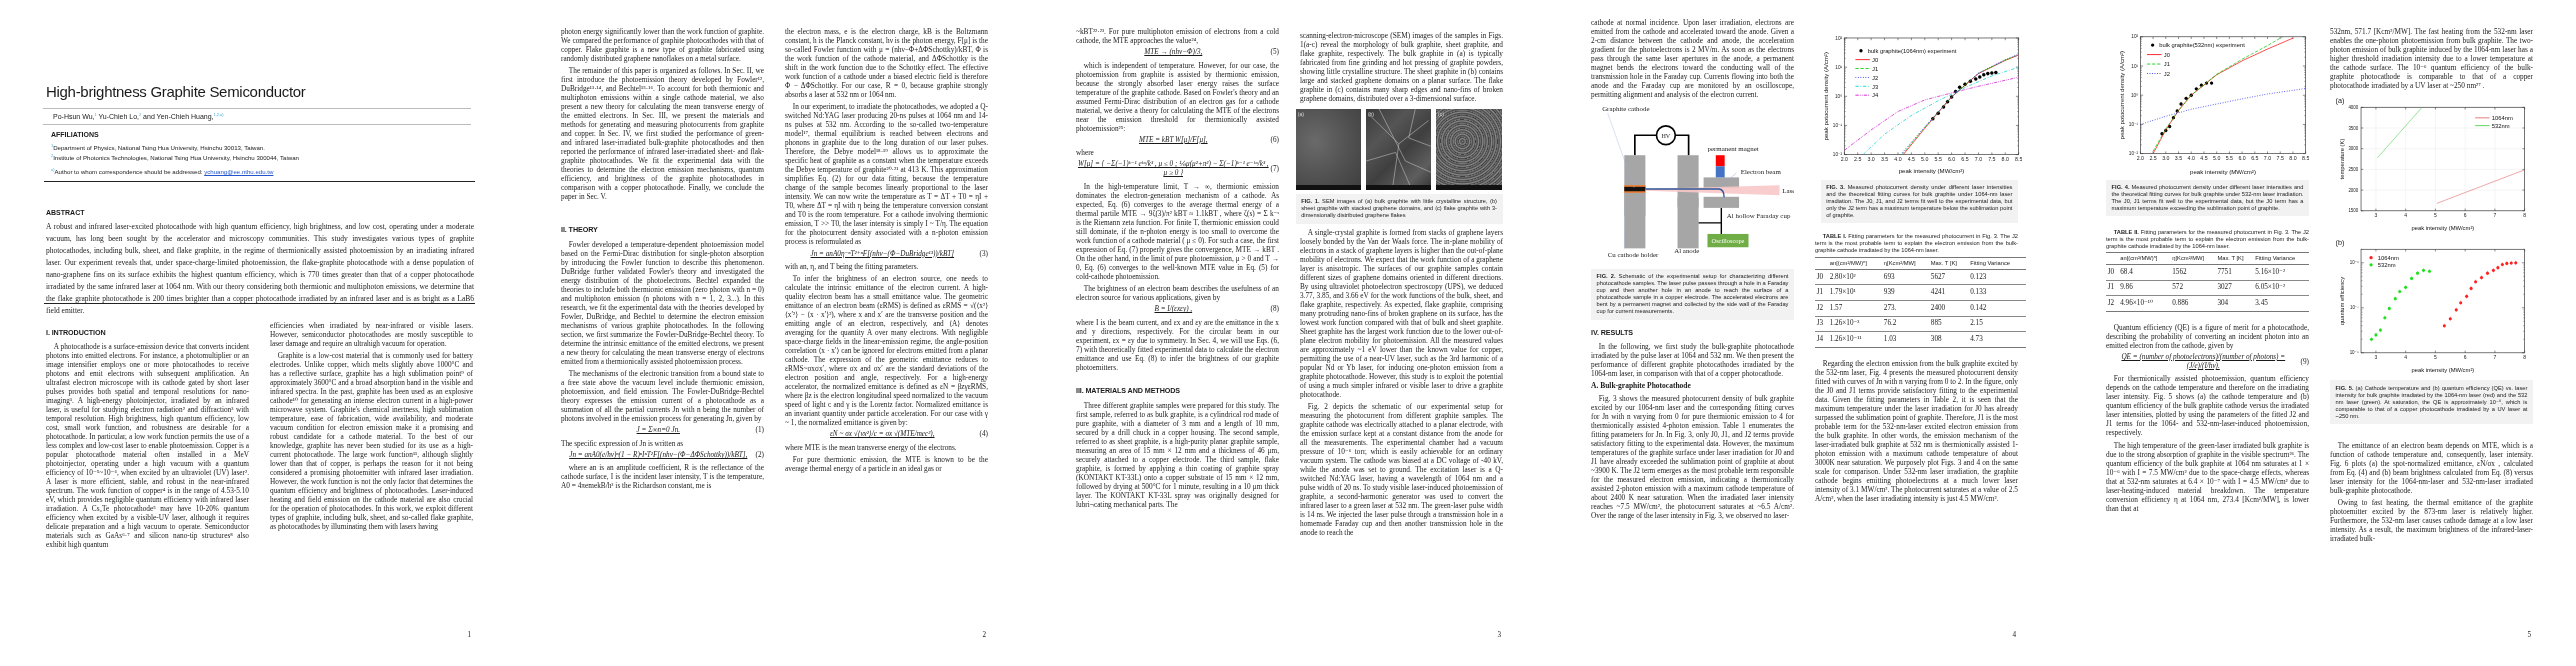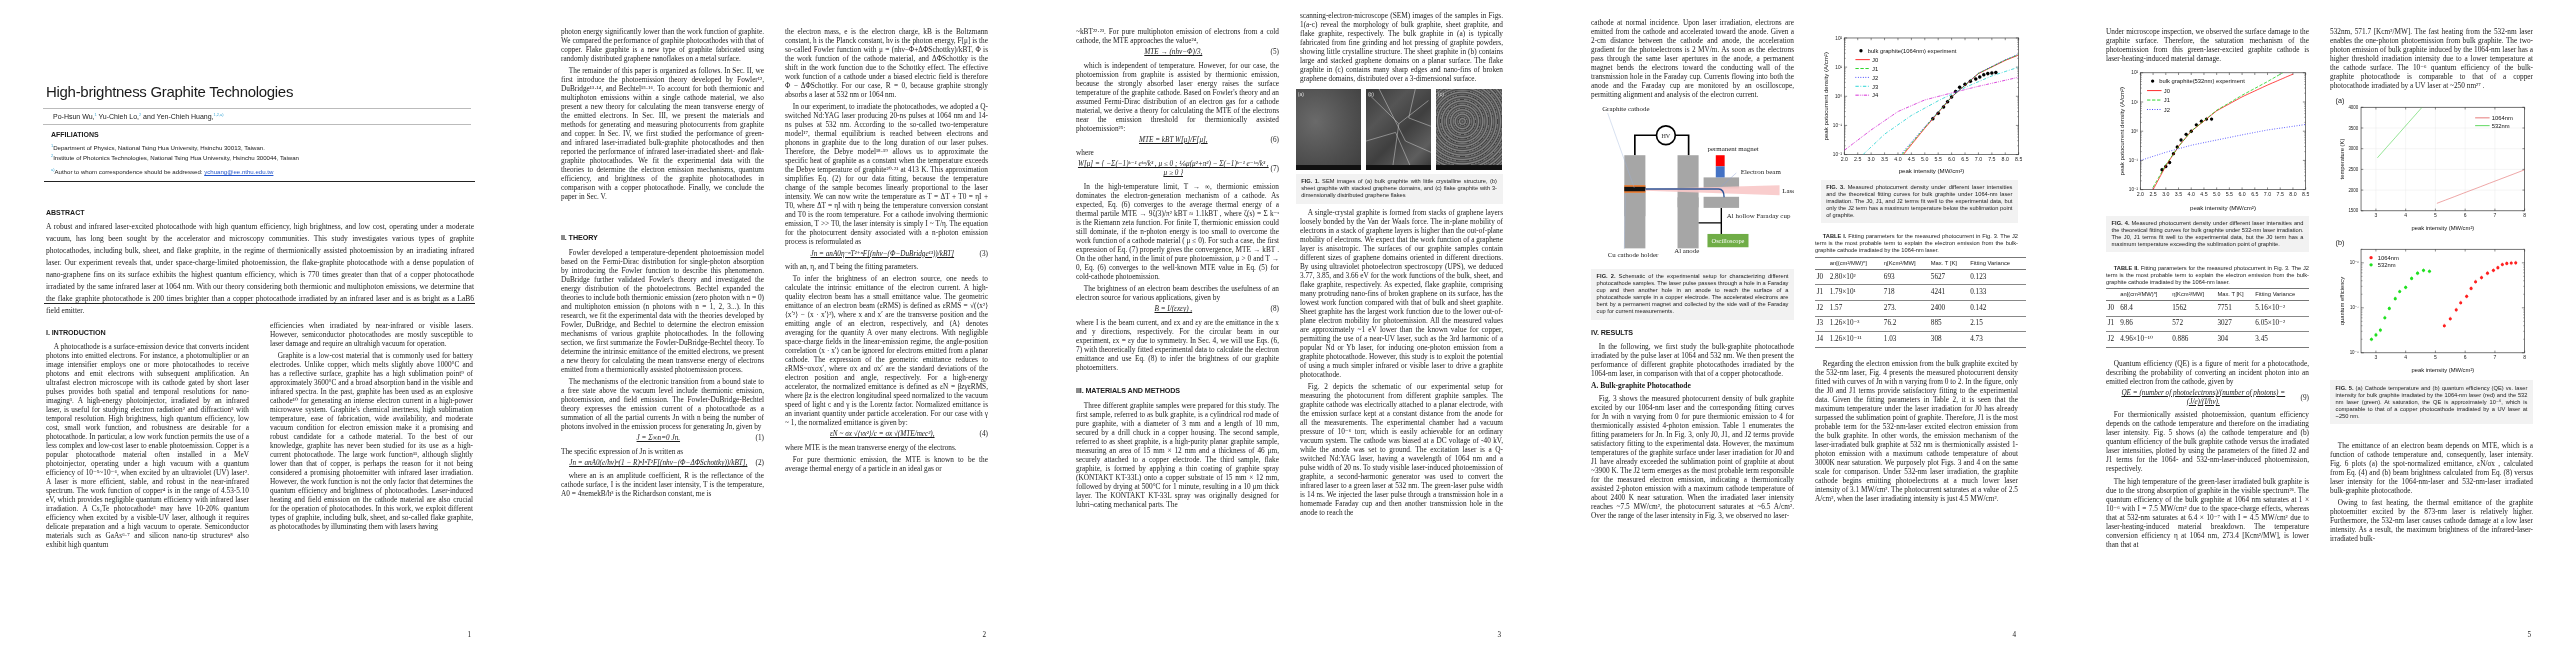--- a/index.html
+++ b/index.html
@@ -48,21 +48,21 @@
   .chart-box { position: relative; }
   .chart-box svg { display: block; }
   .axis-text { font-family: "Liberation Sans", "DejaVu Sans", sans-serif; }
 </style>
 </head>
 <body>
 
 <div class="strip" id="strip">
 
   <div class="page" id="page-1">
-    <div class="title">High-brightness Graphite Technologies</div>
+    <div class="title">High-brightness Graphite Semiconductor</div>
     <div class="authors-bar">
       <span><span>Po-Hsun Wu,</span><span class="sup">1</span></span>
       <span><span>Yu-Chieh Lo,</span><span class="sup">2</span></span>
       <span><span>and Yen-Chieh Huang,</span><span class="sup">1,2,a)</span></span>
     </div>
     <div class="affil-head">AFFILIATIONS</div>
     <div class="affil" style="top:143px"><span class="s">1</span><span>Department of Physics, National Tsing Hua University, Hsinchu 30013, Taiwan.</span></div>
     <div class="affil" style="top:153px"><span class="s">2</span><span>Institute of Photonics Technologies, National Tsing Hua University, Hsinchu 300044, Taiwan</span></div>
     <div class="affil" style="top:167px"><span class="s">a)</span><span>Author to whom correspondence should be addressed: </span><span class="email">ychuang@ee.nthu.edu.tw</span></div>
     <div class="rule-thick" style="top:181px"></div>
@@ -77,21 +77,21 @@
         <p class="noindent">efficiencies when irradiated by near-infrared or visible lasers. However, semiconductor photocathodes are mostly susceptible to laser damage and require an ultrahigh vacuum for operation.</p>
         <p>Graphite is a low-cost material that is commonly used for battery electrodes. Unlike copper, which melts slightly above 1000°C and has a reflective surface, graphite has a high sublimation point⁹ of approximately 3600°C and a broad absorption band in the visible and infrared spectra. In the past, graphite has been used as an explosive cathode¹⁰ for generating an intense electron current in a high-power microwave system. Graphite's chemical inertness, high sublimation temperature, ease of fabrication, wide availability, and moderate vacuum condition for electron emission make it a promising and robust candidate for a cathode material. To the best of our knowledge, graphite has never been studied for its use as a high-current photocathode. The large work function¹¹, although slightly lower than that of copper, is perhaps the reason for it not being considered a promising photoemitter with infrared laser irradiation. However, the work function is not the only factor that determines the quantum efficiency and brightness of photocathodes. Laser-induced heating and field emission on the cathode material are also crucial for the operation of photocathodes.  In this work, we exploit different types of graphite, including bulk, sheet, and so-called flake graphite, as photocathodes by illuminating them with lasers having</p>
       </div>
     <div class="page-num">1</div>
   </div>
 
   <div class="page" id="page-2">
     <div class="col left" style="top:27px">
         <p class="noindent">photon energy significantly lower than the work function of graphite. We compared the performance of graphite photocathodes with that of copper. Flake graphite is a new type of graphite fabricated using randomly distributed graphene nanoflakes on a metal surface.</p>
         <p>The remainder of this paper is organized as follows. In Sec. II, we first introduce the photoemission theory developed by Fowler¹², DuBridge¹³·¹⁴, and Bechtel¹⁵·¹⁶. To account for both thermionic and multiphoton emissions within a single cathode material, we also present a new theory for calculating the mean transverse energy of the emitted electrons.  In Sec. III, we present the materials and methods for generating and measuring photocurrents from graphite and copper. In Sec. IV, we first studied the performance of green- and infrared laser-irradiated bulk-graphite photocathodes and then reported the performance of infrared laser-irradiated sheet- and flak-graphite photocathodes.  We fit the experimental data with the theories to determine the electron emission mechanisms, quantum efficiency, and brightness of the graphite photocathodes in comparison with a copper photocathode. Finally, we conclude the paper in Sec. V.</p>
-        <div class="h-sec" style="margin-top: 32px;">II. THEORY</div>
+        <div class="h-sec" style="margin-top: 24px;">II. THEORY</div>
         <p>Fowler developed a temperature-dependent photoemission model based on the Fermi-Dirac distribution for single-photon absorption by introducing the Fowler function to describe this phenomenon. DuBridge further validated Fowler's theory and investigated the energy distribution of the photoelectrons. Bechtel expanded the theories to include both thermionic emission (zero photon with n = 0) and multiphoton emission (n photons with n = 1, 2, 3...). In this research, we fit the experimental data with the theories developed by Fowler, DuBridge, and Bechtel to determine the electron emission mechanisms of various graphite photocathodes. In the following section, we first summarize the Fowler-DuBridge-Bechtel theory. To determine the intrinsic emittance of the emitted electrons, we present a new theory for calculating the mean transverse energy of electrons emitted from a thermionically assisted photoemission process.</p>
         <p>The mechanisms of the electronic transition from a bound state to a free state above the vacuum level include thermionic emission, photoemission, and field emission. The Fowler-DuBridge-Bechtel theory expresses the emission current of a photocathode as a summation of all the partial currents Jn with n being the number of photons involved in the emission process for generating Jn, given by</p>
         <div class="eq">
           <span class="expr">J = Σ∞n=0 Jn.</span>
           <span class="num">(1)</span>
         </div>
         <p class="noindent">The specific expression of  Jn  is written as</p>
         <div class="eq">
           <span class="expr">Jn = anA0(e/hν)ⁿ(1 − R)ⁿIⁿT²F[(nhν−(Φ−ΔΦSchottky))/kBT],</span>
           <span class="num">(2)</span>
@@ -136,21 +136,21 @@
         <p>In the high-temperature limit, T → ∞, thermionic emission dominates the electron-generation mechanism of a cathode. As expected, Eq. (6) converges to the average thermal energy of a thermal partile   MTE → 9ζ(3)/π² kBT ≈ 1.1kBT , where ζ(s) = Σ k⁻ˢ is the Riemann zeta function. For finite T, thermionic emission could still dominate, if the n-photon energy is too small to overcome the work function of a cathode material ( μ ≤ 0). For such a case,  the first expression of Eq. (7) properly gives the convergence, MTE → kBT . On the other hand, in the limit of pure photoemission,  μ &gt; 0 and T → 0, Eq. (6) converges to the well-known MTE value in Eq. (5) for cold-cathode photoemission.</p>
         <p>The brightness of an electron beam describes the usefulness of an electron source for various applications, given by</p>
         <div class="eq">
           <span class="expr">B = I/(εxεy) ,</span>
           <span class="num">(8)</span>
         </div>
         <p class="noindent">where I is the beam current, and εx and εy are the emittance in the x and y directions, respectively. For the circular beam in our experiment,  εx = εy due to symmetry. In Sec. 4, we will use Eqs. (6, 7) with theoretically fitted experimental data to calculate the electron emittance and use Eq. (8) to infer the brightness of our graphite photoemitters.</p>
         <div class="h-sec" style="margin-top: 14.5px;">III. MATERIALS AND METHODS</div>
         <p>Three different graphite samples were prepared for this study. The first sample, referred to as bulk graphite, is a cylindrical rod made of pure graphite, with a diameter of 3 mm and a length of 10 mm, secured by a drill chuck in a copper housing. The second sample, referred to as sheet graphite, is a high-purity planar graphite sample, measuring an area of 15 mm × 12 mm and a thickness of 46 μm, securely attached to a copper electrode. The third sample, flake graphite, is formed by applying a thin coating of graphite spray (KONTAKT KT-33L) onto a copper substrate of 15 mm × 12 mm, followed by drying at 500°C for 1 minute, resulting in a 10 μm thick layer. The KONTAKT KT-33L spray was originally designed for lubri¬cating mechanical parts. The</p>
       </div>
-    <div class="col right" style="top:11px">
+    <div class="col right" style="top:31px">
         <p class="noindent">scanning-electron-microscope (SEM) images of the samples in Figs. 1(a-c) reveal the morphology of bulk graphite, sheet graphite, and flake graphite, respectively. The bulk graphite in (a) is typically fabricated from fine grinding and hot pressing of graphite powders, showing little crystalline structure. The sheet graphite in (b) contains large and stacked graphene domains on a planar surface.   The flake graphite in (c) contains many sharp edges and nano-fins of broken graphene domains, distributed over a 3-dimensional surface.</p>
         <div class="sem-row">
           <div class="sem" style="background: radial-gradient(at 30% 40%, rgb(106, 106, 106) 0%, rgb(78, 78, 78) 60%, rgb(62, 62, 62) 100%);">
             <span class="lbl">(a)</span>
             <div class="bar"></div>
           </div>
           <div class="sem" style="background: linear-gradient(135deg, rgb(58, 58, 58) 0%, rgb(85, 85, 85) 30%, rgb(63, 63, 63) 55%, rgb(94, 94, 94) 80%, rgb(51, 51, 51) 100%);"><svg width="100%" height="100%" viewBox="0 0 100 140" preserveAspectRatio="none">
               <g stroke="#ddd" stroke-width="0.9" fill="none" opacity="0.85">
                 <path d="M5 10 L50 60 L95 20"></path>
                 <path d="M50 60 L40 140"></path>
@@ -410,21 +410,21 @@
             <tr>
               <td>J0</td>
               <td>2.80×10²</td>
               <td>693</td>
               <td>5627</td>
               <td>0.123</td>
             </tr>
             <tr>
               <td>J1</td>
               <td>1.79×10¹</td>
-              <td>718</td>
+              <td>939</td>
               <td>4241</td>
               <td>0.133</td>
             </tr>
             <tr>
               <td>J2</td>
               <td>1.57</td>
               <td>273.</td>
               <td>2400</td>
               <td>0.142</td>
             </tr>
@@ -444,21 +444,20 @@
             </tr>
           </tbody>
         </table>
         <div style="height:11px"></div>
         <p>Regarding the electron emission from the bulk graphite excited by the 532-nm laser, Fig. 4 presents the measured photocurrent density fitted with curves of Jn with n varying from 0 to 2. In the figure, only the J0 and J1 terms provide satisfactory fitting to the experimental data. Given the fitting parameters in Table 2, it is seen that the maximum temperature under the laser irradiation for  J0 has already surpassed the sublimation point of graphite. Therefore,  J1 is the most probable term for the 532-nm-laser excited electron emission from the bulk graphite. In other words, the emission mechanism of the laser-irradiated bulk graphite at 532 nm is thermionically assisted 1-photon emission with a maximum cathode temperature of about 3000K near saturation. We purposely plot Figs. 3 and 4 on the same scale for comparison. Under 532-nm laser irradiation, the graphite cathode begins emitting photoelectrons at a much lower laser intensity of 3.1 MW/cm². The photocurrent saturates at a value of 2.5 A/cm², when the laser irradiating intensity is just 4.5 MW/cm².</p>
       </div>
     <div class="page-num">4</div>
   </div>
   <div class="page" id="page-5">
     <div class="col left" style="top:27px">
-        <p class="noindent">Under microscope inspection, we observed the surface damage to the graphite surface. Therefore, the saturation mechanism of the photoemission from this green-laser-excited graphite cathode is laser-heating-induced material damage.</p>
         <div class="chart-box" style="margin: 3.3px 0px 3.3px 11px;">
           <svg width="192" height="146" viewBox="0 0 345 262" style="font-size:13.2px">
             <rect x="42" y="12" width="297" height="210" fill="none" stroke="#333" stroke-width="1.2"></rect>
             <line x1="42" x2="42" y1="222" y2="218" stroke="#333"></line>
             <line x1="42" x2="42" y1="12" y2="16" stroke="#333"></line>
             <text x="42" y="234" font-size="9.5" text-anchor="middle" class="axis-text" fill="#222">2.0</text>
             <line x1="64.84615384615384" x2="64.84615384615384" y1="222" y2="218" stroke="#333"></line>
             <line x1="64.84615384615384" x2="64.84615384615384" y1="12" y2="16" stroke="#333"></line>
             <text x="64.84615384615384" y="234" font-size="9.5" text-anchor="middle" class="axis-text" fill="#222">2.5</text>
             <line x1="87.6923076923077" x2="87.6923076923077" y1="222" y2="218" stroke="#333"></line>

